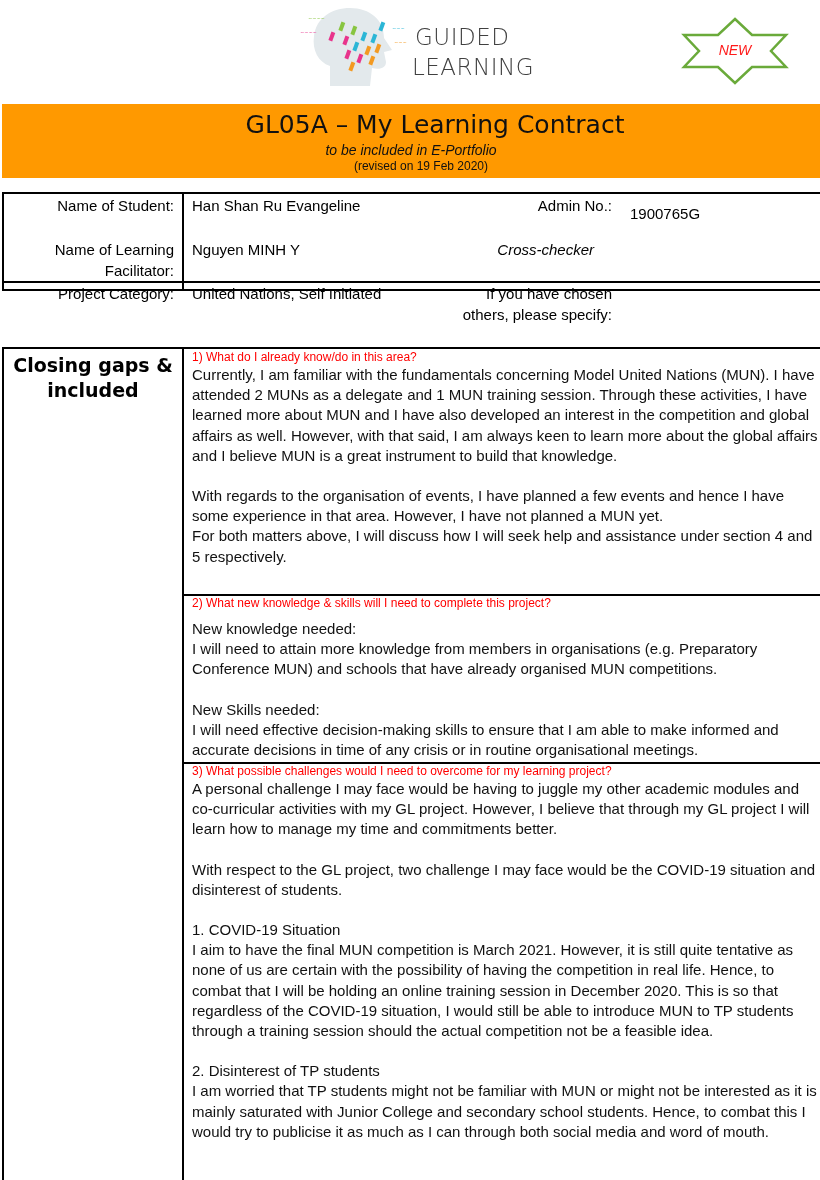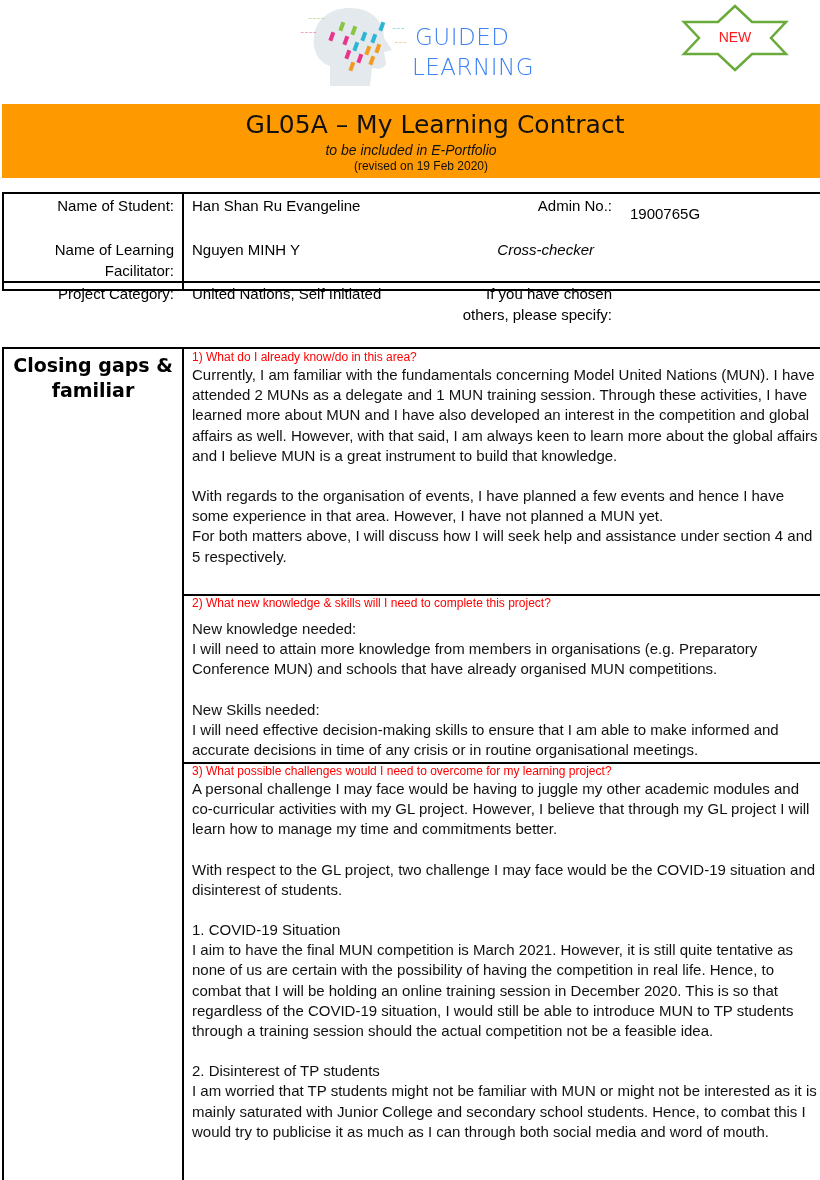--- a/index.html
+++ b/index.html
@@ -2,25 +2,25 @@
 <html><head>
   <meta charset="utf-8">
   <style>
     * { box-sizing: border-box; margin: 0; padding: 0; }
     html, body { width: 820px; height: 1180px; overflow: hidden; background: #ffffff; }
     body { font-family: "Liberation Sans", sans-serif; color: #000; position: relative; }
 
     
     .logo { position: absolute; left: 300px; top: 4px; width: 235px; height: 82px; }
     .logo-head { position: absolute; left: 0; top: 0; width: 110px; height: 82px; }
-    .logo-text { position: absolute; left: 112px; top: 18px; font-size: 23px; line-height: 30px; color: #3b82f6; letter-spacing: 0.5px; font-family: "DejaVu Sans", sans-serif; font-weight: 300; }
+    .logo-text { position: absolute; left: 112px; top: 18px; font-size: 23px; line-height: 30px; color: #404040; letter-spacing: 0.5px; font-family: "DejaVu Sans", sans-serif; font-weight: 300; }
     .logo-text .l1 { display: block; padding-left: 3px; }
     .logo-text .l2 { display: block; }
 
-    .new-badge { position: absolute; left: 678px; top: 3px; width: 114px; height: 70px; }
+    .new-badge { position: absolute; left: 678px; top: 16px; width: 114px; height: 70px; font-style: italic; }
     .new-badge svg { position: absolute; left: 0; top: 0; }
     .new-badge .new-label { position: absolute; left: 0; top: 26px; width: 114px; text-align: center; color: #ff1a1a; font-size: 14px; }
 
     
     .title-bar { position: absolute; left: 2px; top: 104px; width: 818px; height: 74px; background: #ff9900; text-align: center; }
     .title-bar .title { font-size: 25px; line-height: 34px; padding-top: 4px; color: #111; font-family: "DejaVu Sans", sans-serif; margin-left: 48px; }
     .title-bar .subtitle { font-size: 14px; font-style: italic; line-height: 17px; color: #111; }
     .title-bar .revised { font-size: 12px; line-height: 15px; color: #111; margin-left: 20px; }
 
     
@@ -109,21 +109,21 @@
 
   <div class="lbl" style="left:420px; top:110px; width:188px;">others, please specify:</div>
   <div class="lbl" style="left:420px; top:89px; width:188px;">If you have chosen</div>
   <div class="val" style="left:626px; top:89px;"></div>
 </div>
 
 <div class="main">
   <div class="vline"></div>
   <div class="section-label">
     <div>Closing gaps &amp;</div>
-    <div>familiar</div>
+    <div>included</div>
   </div>
 
   <div class="q" style="top:1px;">
     <div class="qtitle">1) What do I already know/do in this area?</div>
     <div class="body">
       <p>Currently, I am familiar with the fundamentals concerning Model United Nations (MUN). I have attended 2 MUNs as a delegate and 1 MUN training session. Through these activities, I have learned more about MUN and I have also developed an interest in the competition and global affairs as well. However, with that said, I am always keen to learn more about the global affairs and I believe MUN is a great instrument to build that knowledge.</p>
       <div class="gap"></div>
       <p>With regards to the organisation of events, I have planned a few events and hence I have some experience in that area. However, I have not planned a MUN yet.</p>
       <p>For both matters above, I will discuss how I will seek help and assistance under section 4 and 5 respectively.</p>
     </div>

